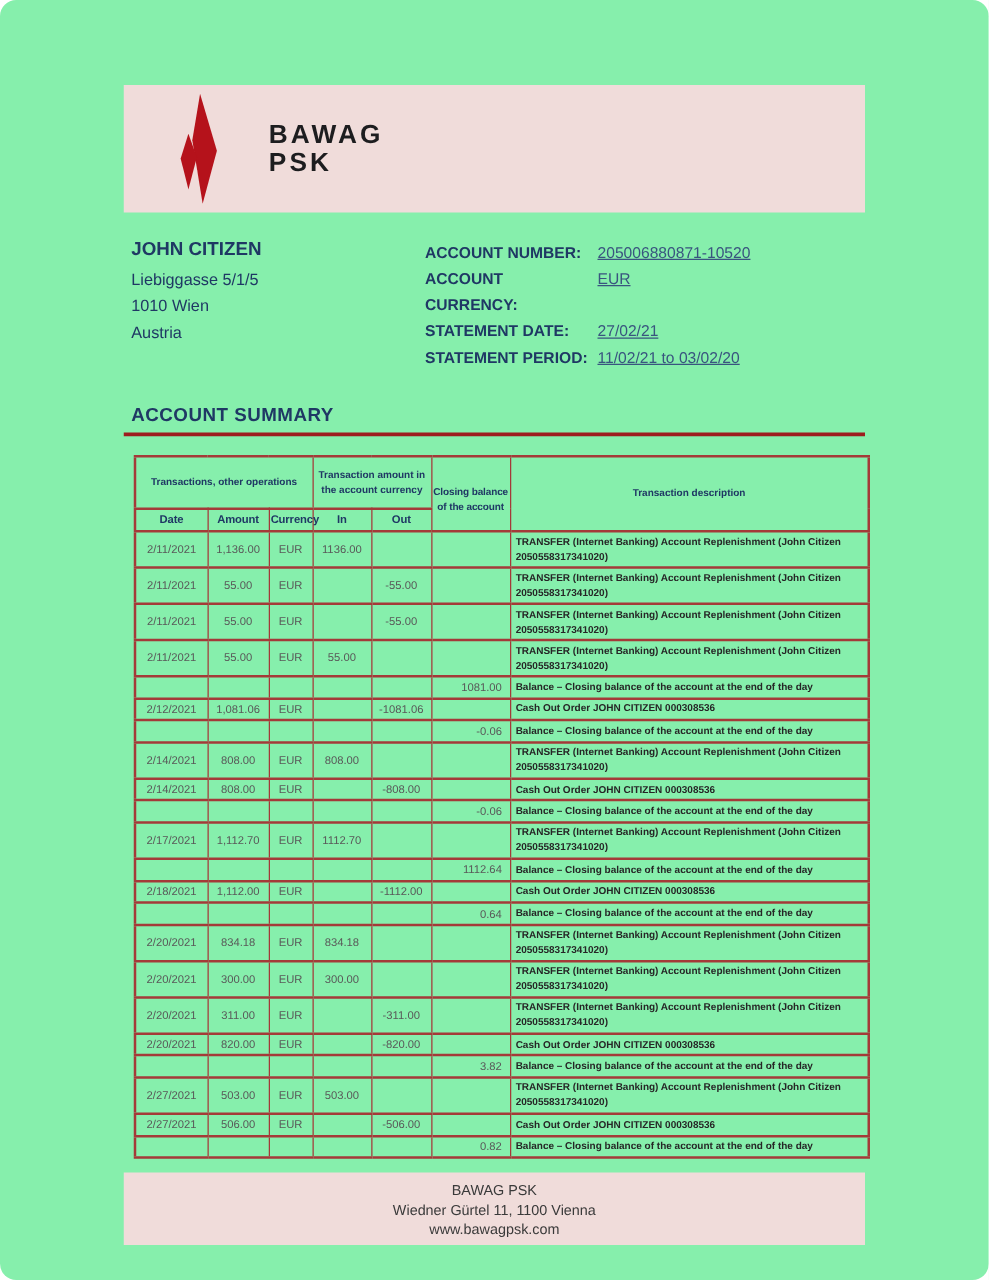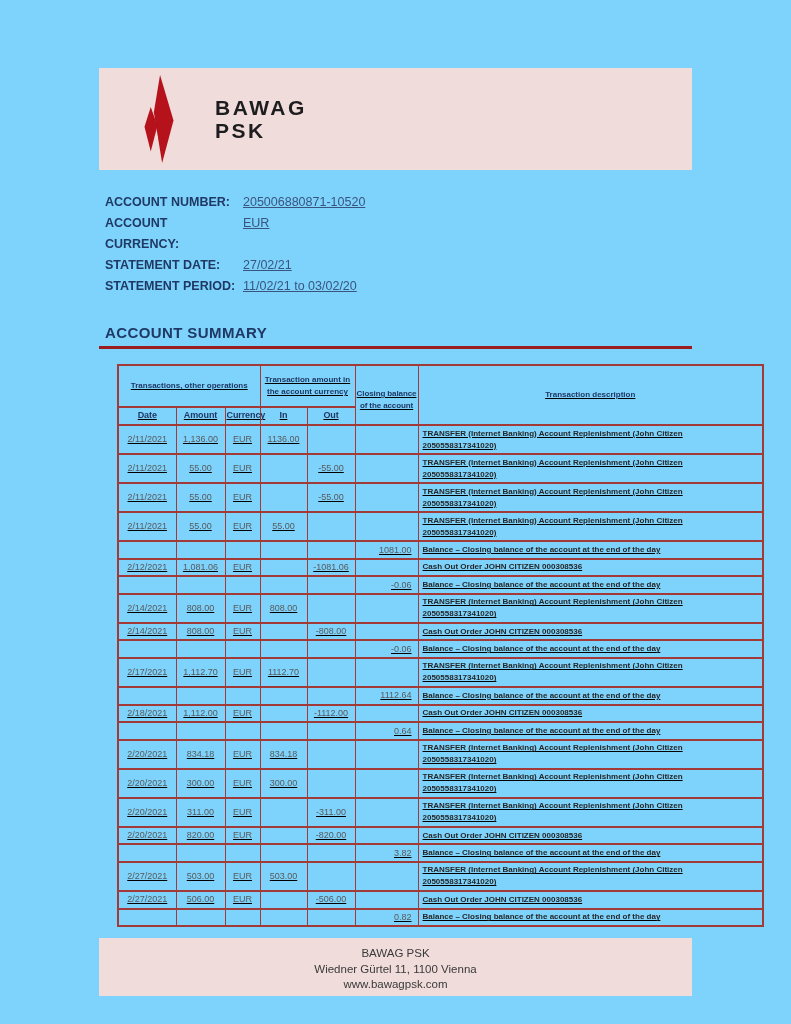--- a/index.html
+++ b/index.html
@@ -1,20 +1,21 @@
 <!DOCTYPE html>
 <html style="--band: #F0DCDA; --logo: #B5121B; --navy: #1F3864; --navyval: #39557F; --border: #A43A38; --rule: #9D1D1E; --gray: #595959; --desc: #262626;"><head>
 <meta charset="utf-8">
 <style>
   * { margin:0; padding:0; box-sizing:border-box; }
   html,body { background:#ffffff; }
   .page {
     position:relative; width:791px; height:1024px; margin:0 auto;
-    background:#7dd3fc; overflow:hidden;
+    background:#86efac; overflow:hidden;
     font-family:"Liberation Sans", sans-serif;
+    border-radius:13px;
   }
   .content { width:593px; margin:0 auto; }
 
   
   .brand-band {
     margin-top:68px; height:102px; background:var(--band);
     display:flex; align-items:center; padding-left:41px;
   }
   .logo-mark { width:37px; height:88px; flex:0 0 auto; }
   .logo-text {
@@ -34,24 +35,23 @@
 
   
   .section-title {
     margin-top:27px; padding-left:6px; font-size:15px; font-weight:bold;
     letter-spacing:.4px; color:var(--navy);
   }
   .title-rule { margin-top:5px; height:3px; background:var(--rule); }
 
   
   table.txn {
-    margin-top:15px; margin-left:18px; width:647px;
+    margin-top:15px; margin-left:8px; width:589px;
     border-collapse:collapse; table-layout:fixed;
     border:2px solid var(--border);
-    text-decoration:underline;
   }
   .txn th, .txn td {
     border:1px solid var(--border);
     border-top-width:2px; border-bottom-width:2px;
     overflow:visible;
   }
   .txn th {
     font-size:8px; font-weight:bold; color:var(--navy);
     text-align:center; padding:3px 1px; line-height:1.5;
   }
@@ -87,20 +87,28 @@
         <polygon points="20,62 33,98 20,148 8,100" fill="#B5121B"></polygon>
         <rect x="35" y="118" width="2.6" height="52" fill="#F0DCDA" transform="skewX(-2)"></rect>
       </svg>
       <div class="logo-text">
         <div>BAWAG</div>
         <div>PSK</div>
       </div>
     </div>
 
     <div class="info-section">
+      <div class="customer">
+        <div class="customer-name">JOHN CITIZEN</div>
+        <div class="customer-address">
+          <div>Liebiggasse 5/1/5</div>
+          <div>1010 Wien</div>
+          <div>Austria</div>
+        </div>
+      </div>
       <div class="acct-info">
         <div class="acct-row">
           <div class="acct-label">ACCOUNT NUMBER:</div>
           <div class="acct-value">205006880871-10520</div>
         </div>
         <div class="acct-row">
           <div class="acct-label">ACCOUNT CURRENCY:</div>
           <div class="acct-value">EUR</div>
         </div>
         <div class="acct-row">

